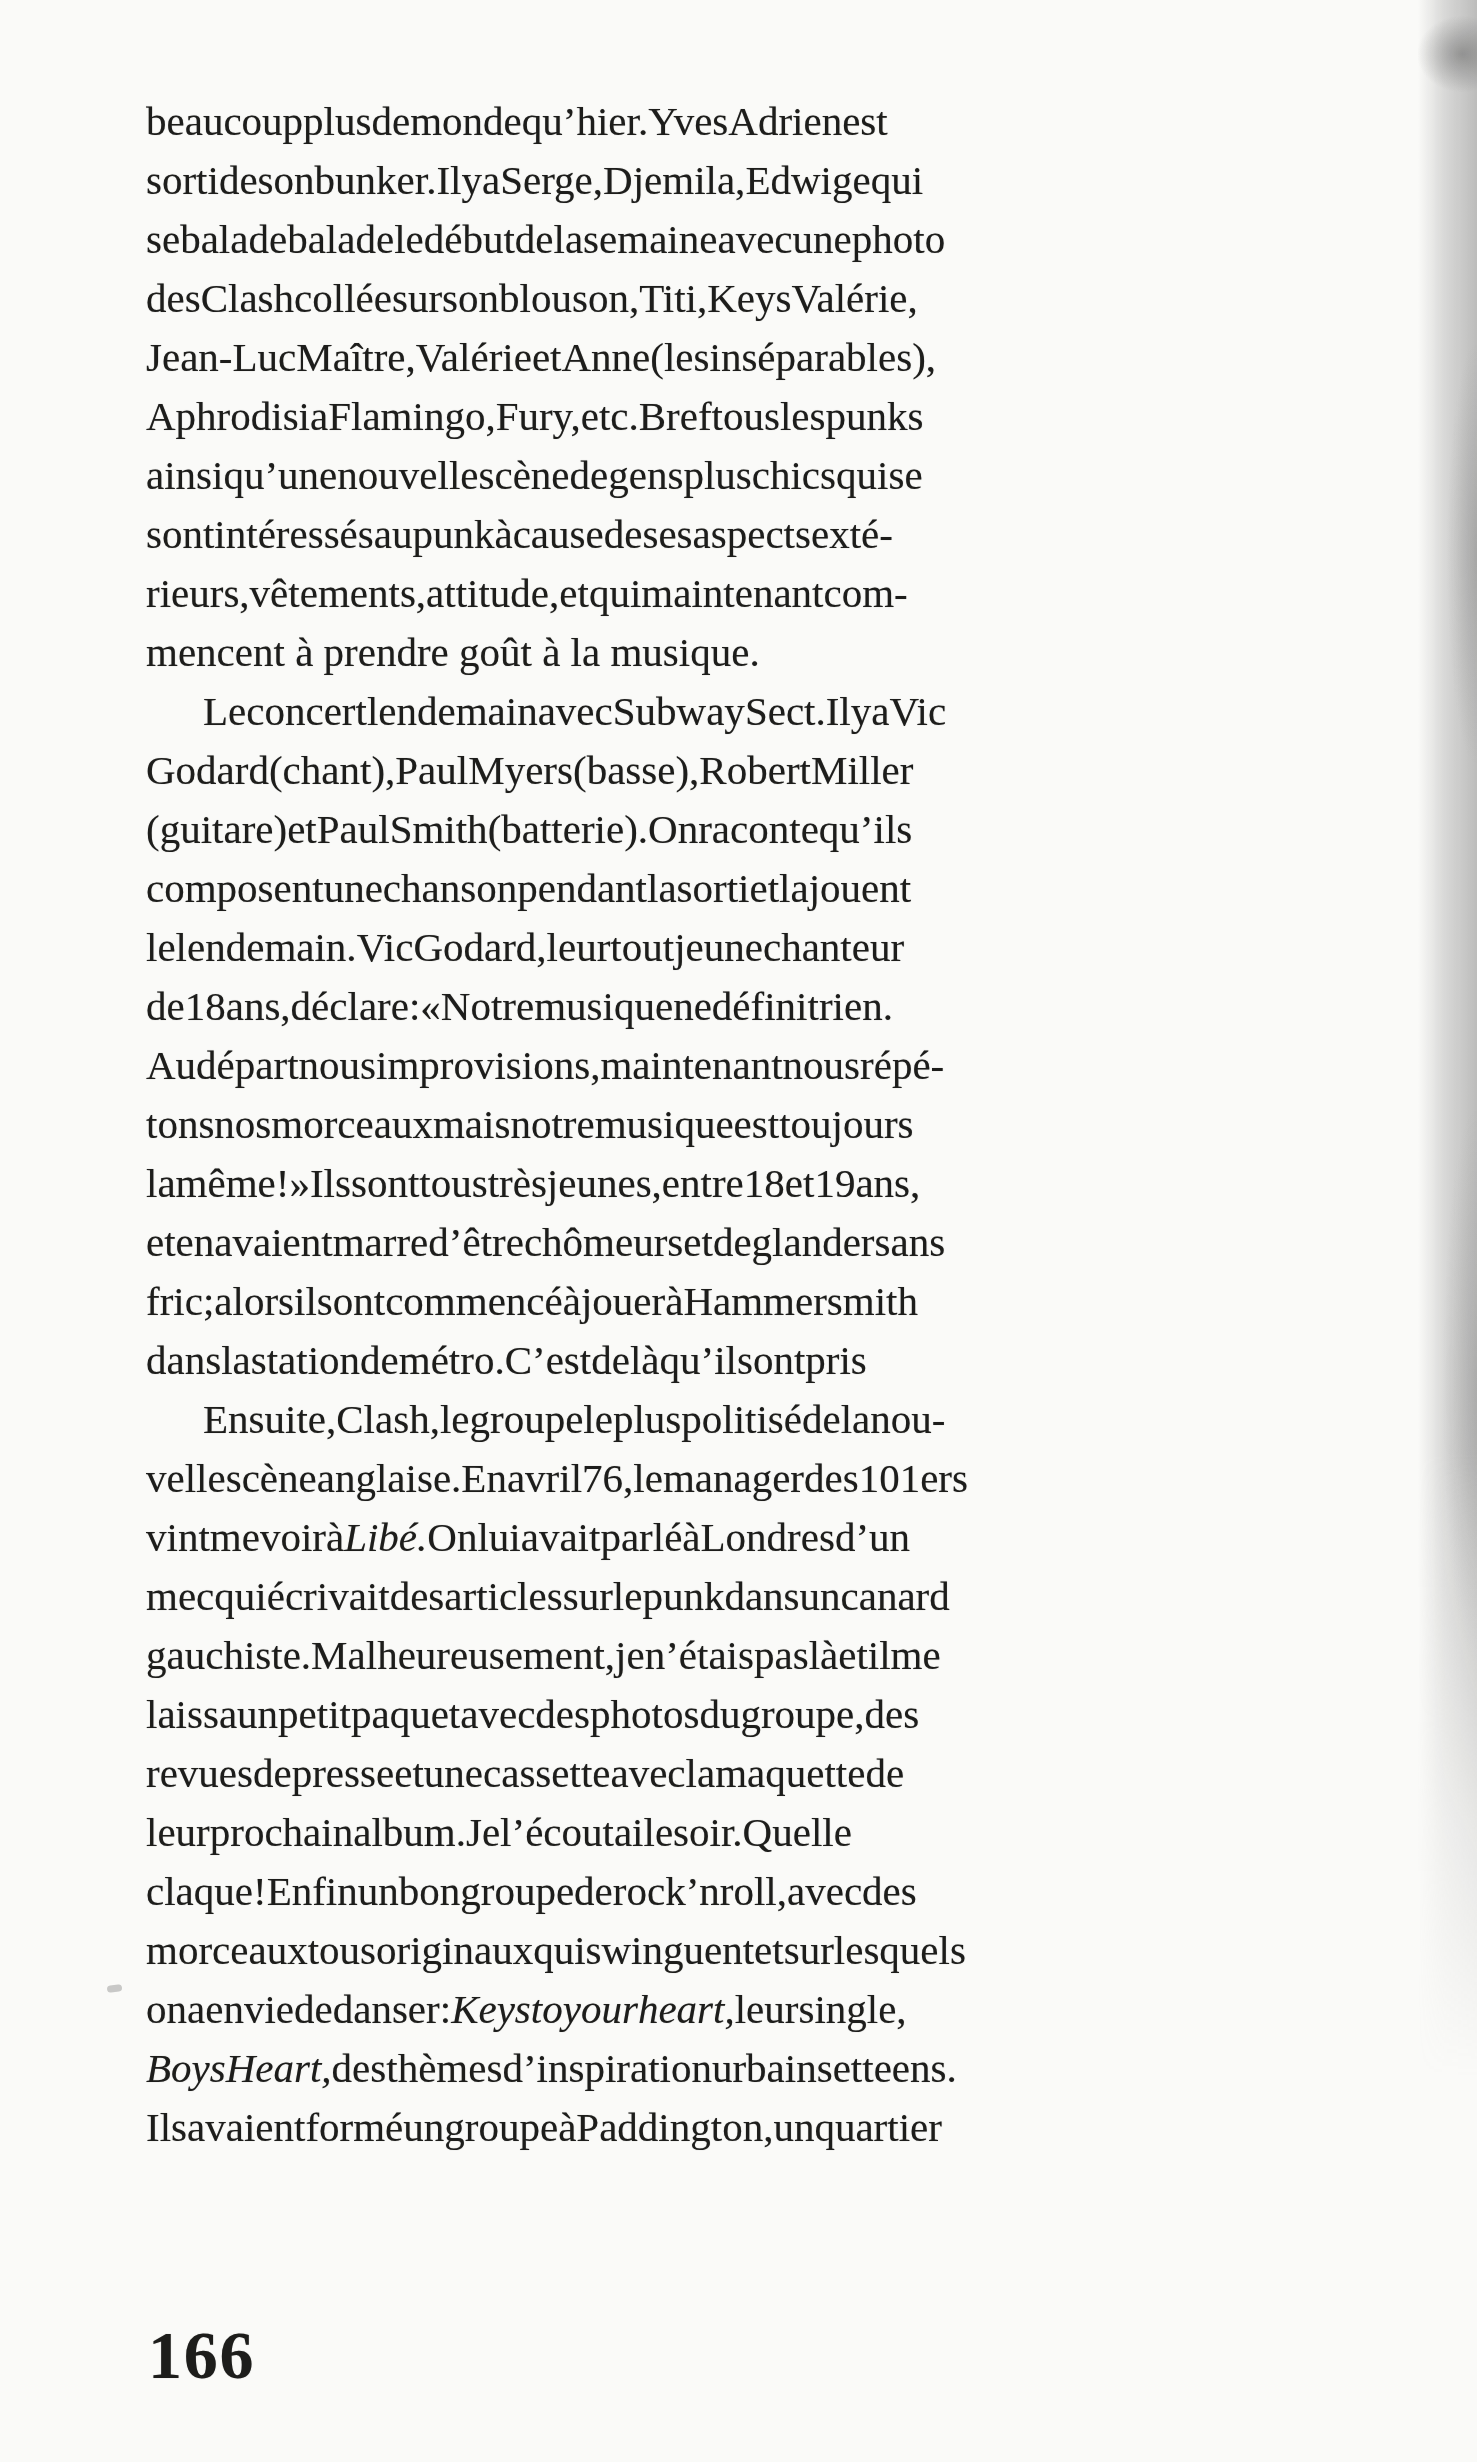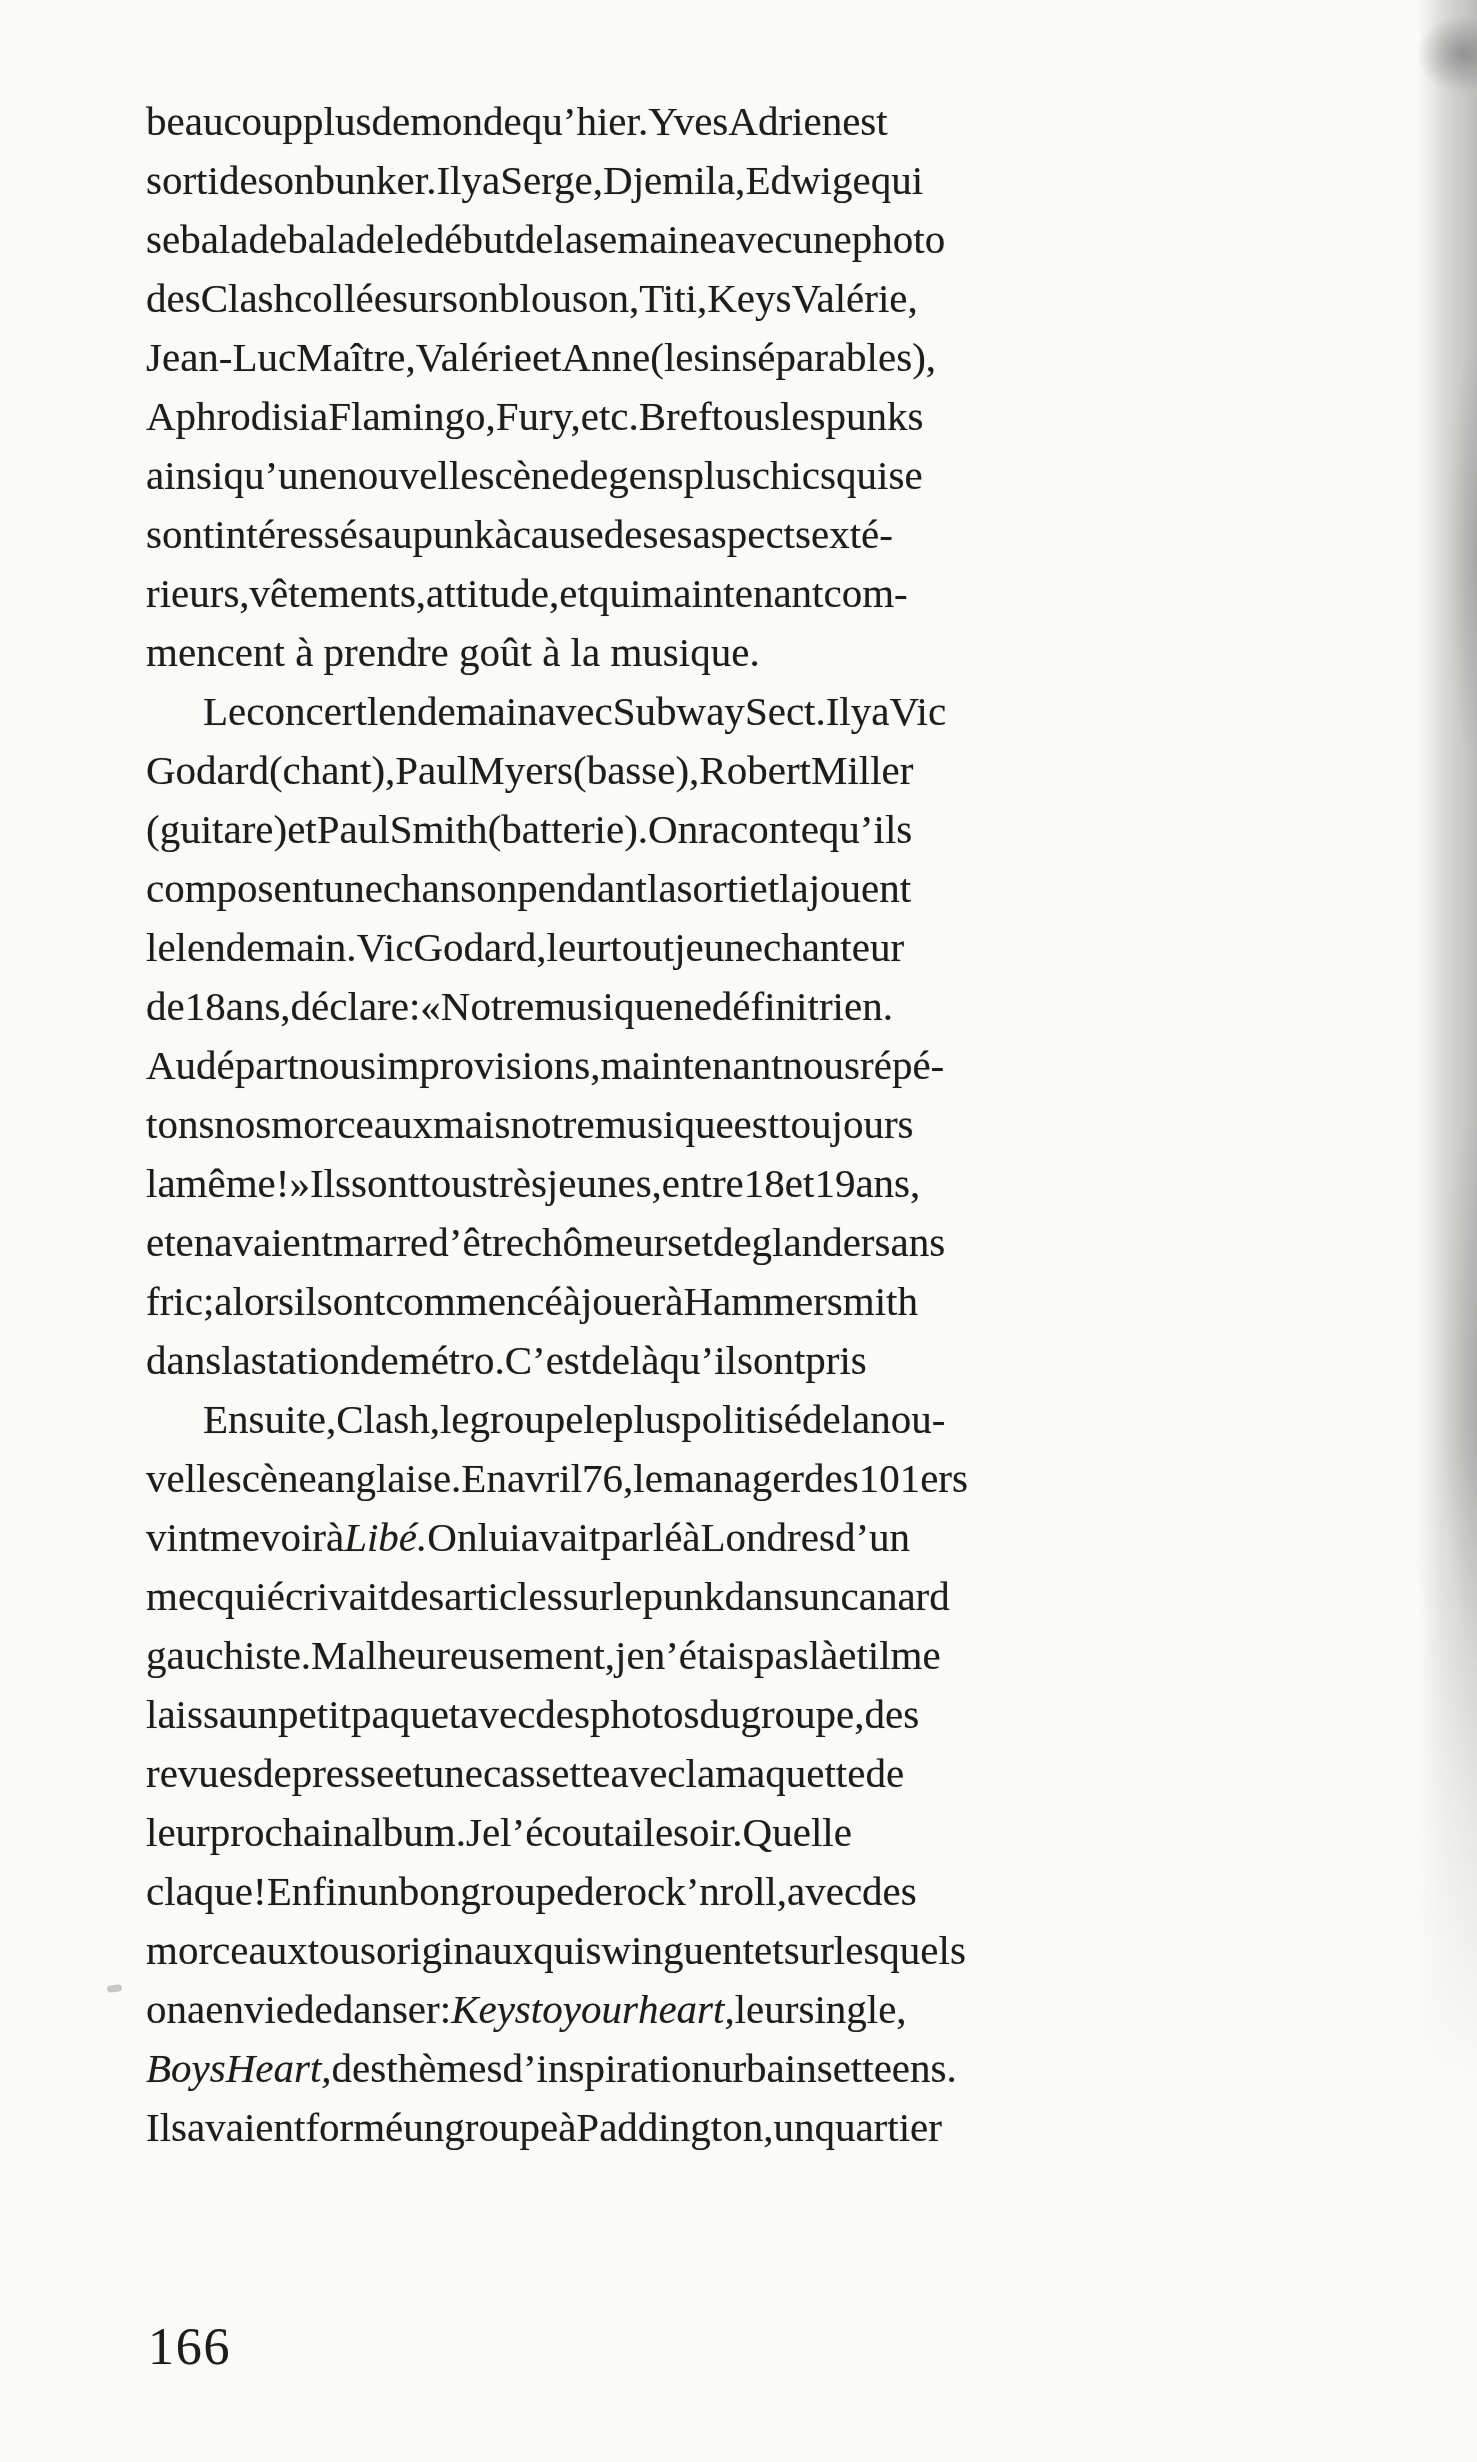--- a/index.html
+++ b/index.html
@@ -41,24 +41,25 @@
   .line.ind {
     padding-left: 57px;
   }
   .it {
     font-style: italic;
   }
   .page-number {
     position: absolute;
     left: 148px;
     top: 2321px;
-    font-size: 52px;
+    font-size: 68px;
     line-height: 1;
     letter-spacing: 1.8px;
     text-shadow: 0 0 0.9px rgba(10,10,10,0.35);
+    font-weight: bold;
   }
   .page-edge-shadow {
     position: absolute;
     top: 0;
     right: 0;
     width: 59px;
     height: 2077px;
     background:
       radial-gradient(65px 55px at 75% 54px, rgba(92,92,92,0.5), rgba(92,92,92,0) 70%),
       radial-gradient(42px 295px at 100% 554px, rgba(118,118,118,0.32), rgba(118,118,118,0) 72%),

